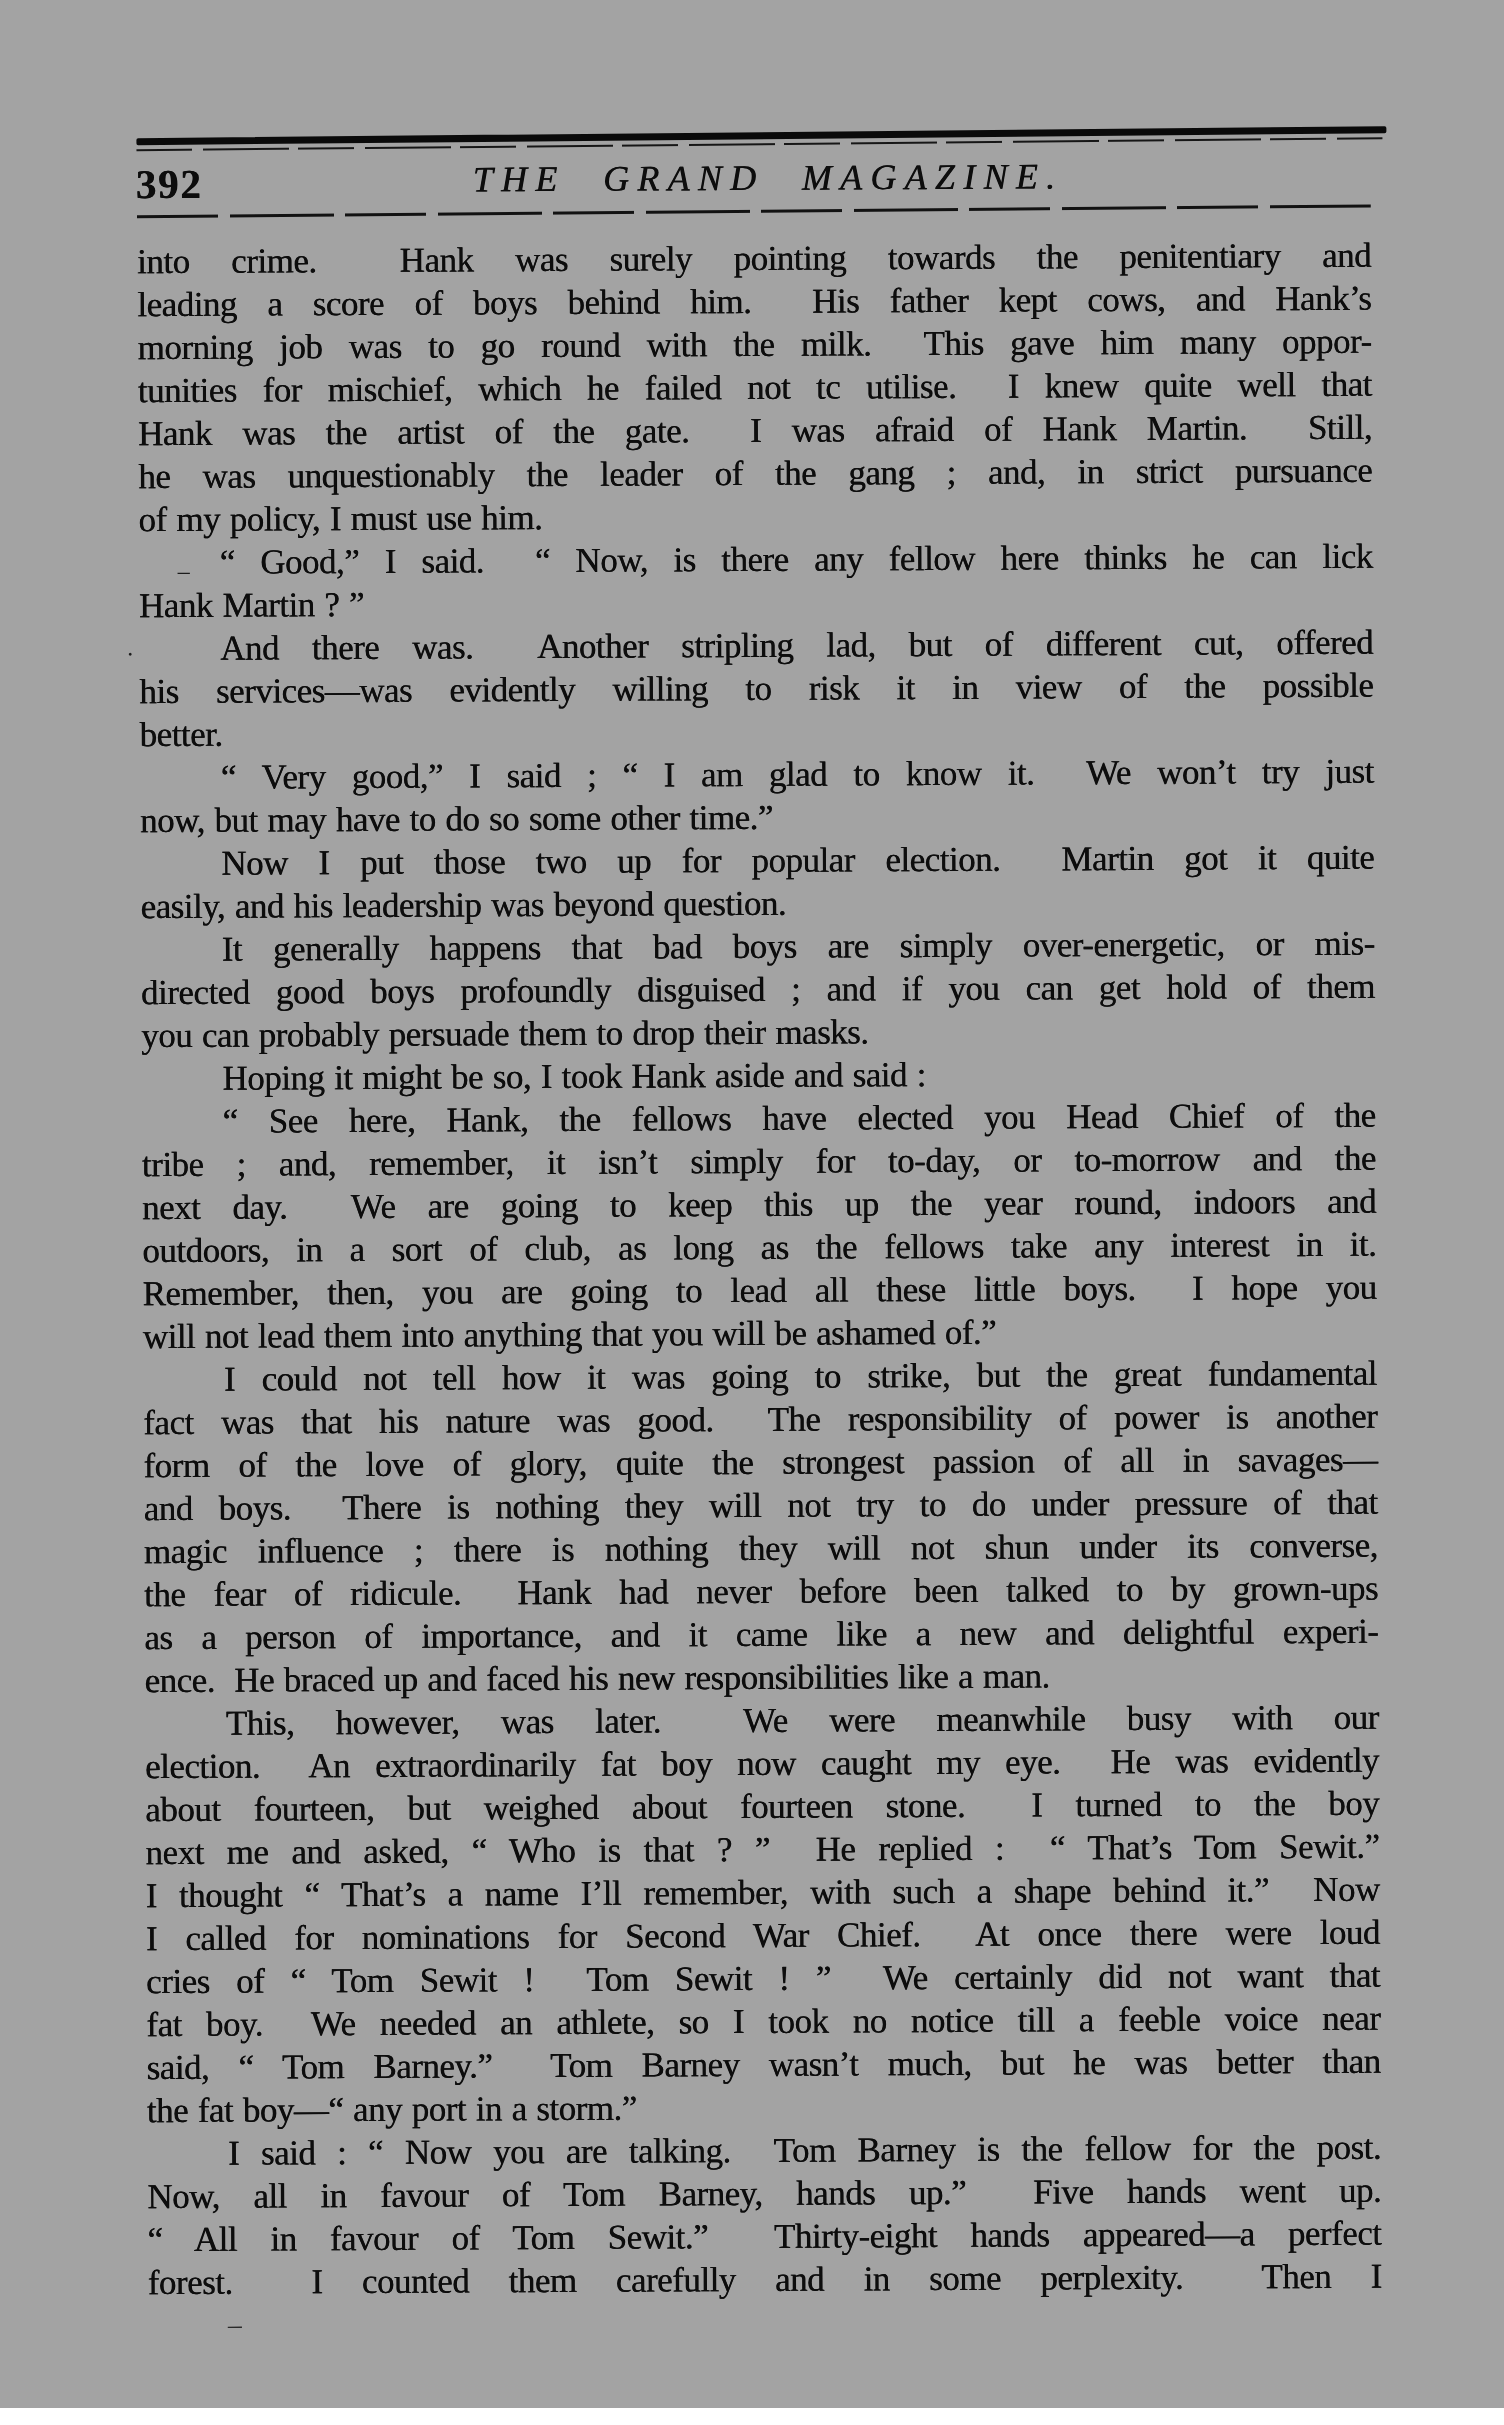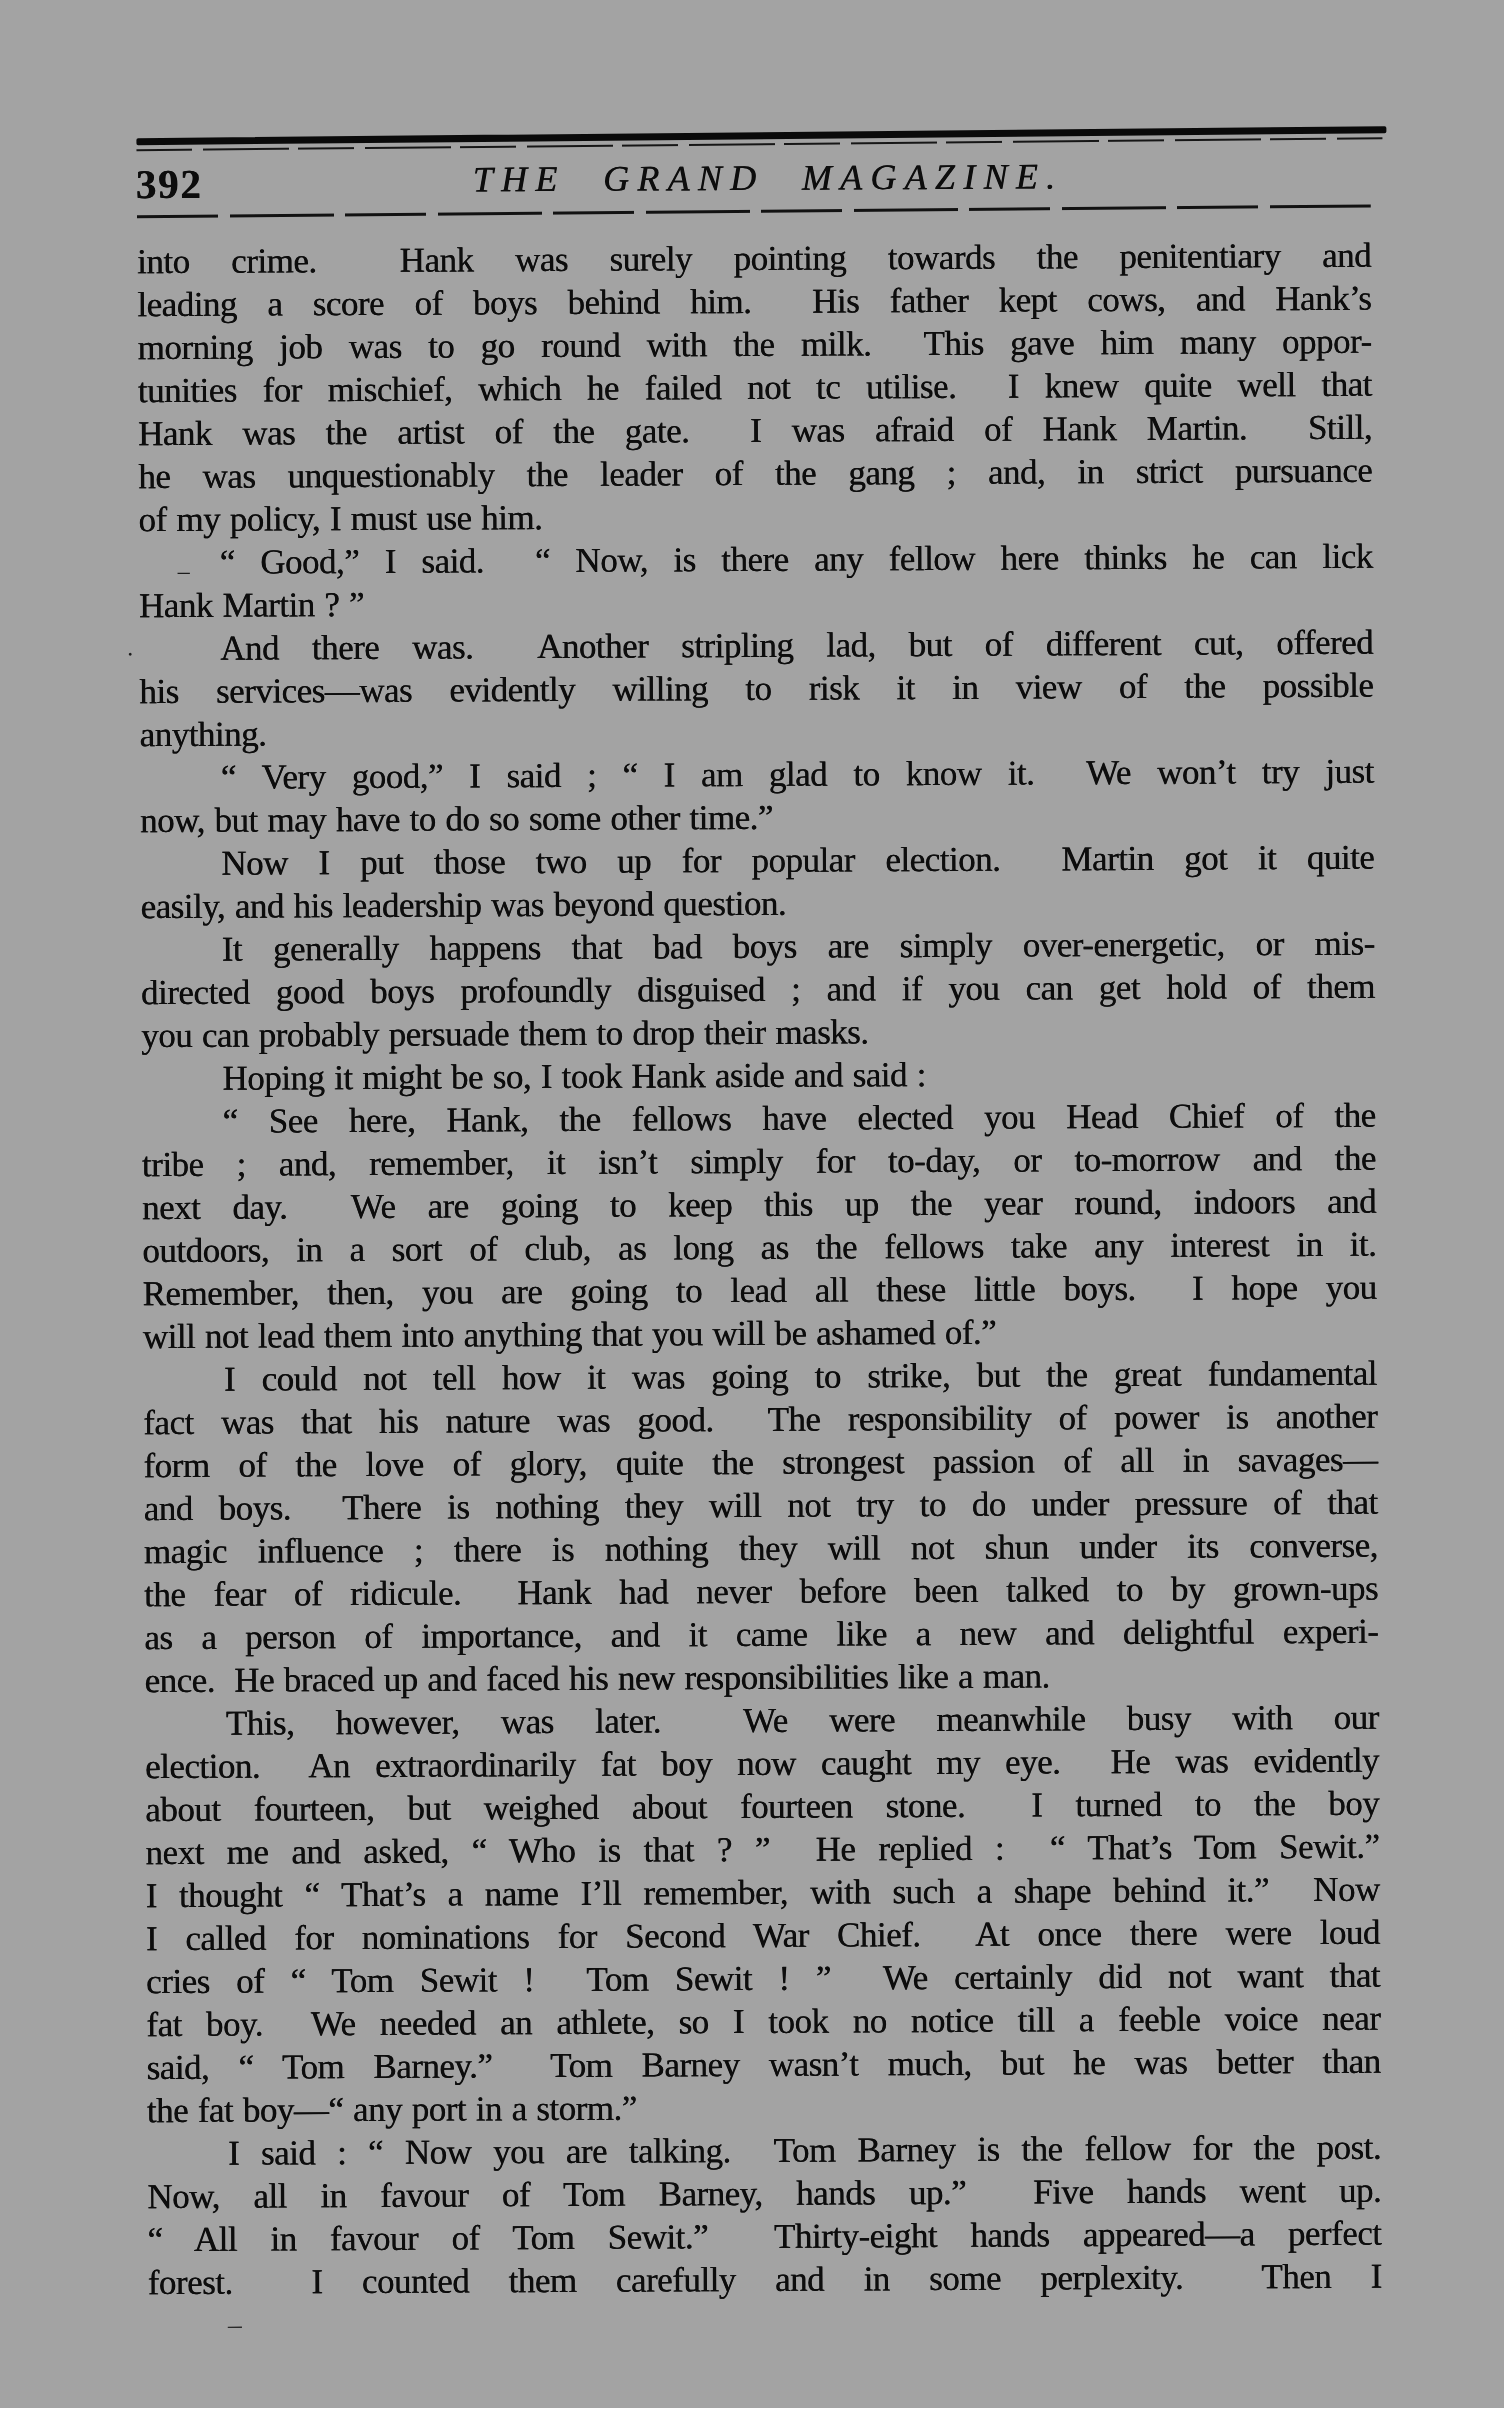--- a/index.html
+++ b/index.html
@@ -137,21 +137,21 @@
         <div class="line"><span>leading a score of boys behind him.&nbsp; His father kept cows, and Hank’s</span></div>
         <div class="line"><span>morning job was to go round with the milk.&nbsp; This gave him many oppor-</span></div>
         <div class="line"><span>tunities for mischief, which he failed not tc utilise.&nbsp; I knew quite well that</span></div>
         <div class="line"><span>Hank was the artist of the gate.&nbsp; I was afraid of Hank Martin.&nbsp; Still,</span></div>
         <div class="line"><span>he was unquestionably the leader of the gang ; and, in strict pursuance</span></div>
         <div class="line end"><span>of my policy, I must use him.</span></div>
         <div class="line indent"><span class="premark">–</span><span>“ Good,” I said.&nbsp; “ Now, is there any fellow here thinks he can lick</span></div>
         <div class="line end"><span>Hank Martin ? ”</span></div>
         <div class="line indent"><span class="premark margin">·</span><span>And there was.&nbsp; Another stripling lad, but of different cut, offered</span></div>
         <div class="line"><span>his services—was evidently willing to risk it in view of the possible</span></div>
-        <div class="line end"><span>anything.</span></div>
+        <div class="line end"><span>better.</span></div>
         <div class="line indent"><span>“ Very good,” I said ; “ I am glad to know it.&nbsp; We won’t try just</span></div>
         <div class="line end"><span>now, but may have to do so some other time.”</span></div>
         <div class="line indent"><span>Now I put those two up for popular election.&nbsp; Martin got it quite</span></div>
         <div class="line end"><span>easily, and his leadership was beyond question.</span></div>
         <div class="line indent"><span>It generally happens that bad boys are simply over-energetic, or mis-</span></div>
         <div class="line"><span>directed good boys profoundly disguised ; and if you can get hold of them</span></div>
         <div class="line end"><span>you can probably persuade them to drop their masks.</span></div>
         <div class="line indent end"><span>Hoping it might be so, I took Hank aside and said :</span></div>
         <div class="line indent"><span>“ See here, Hank, the fellows have elected you Head Chief of the</span></div>
         <div class="line"><span>tribe ; and, remember, it isn’t simply for to-day, or to-morrow and the</span></div>

